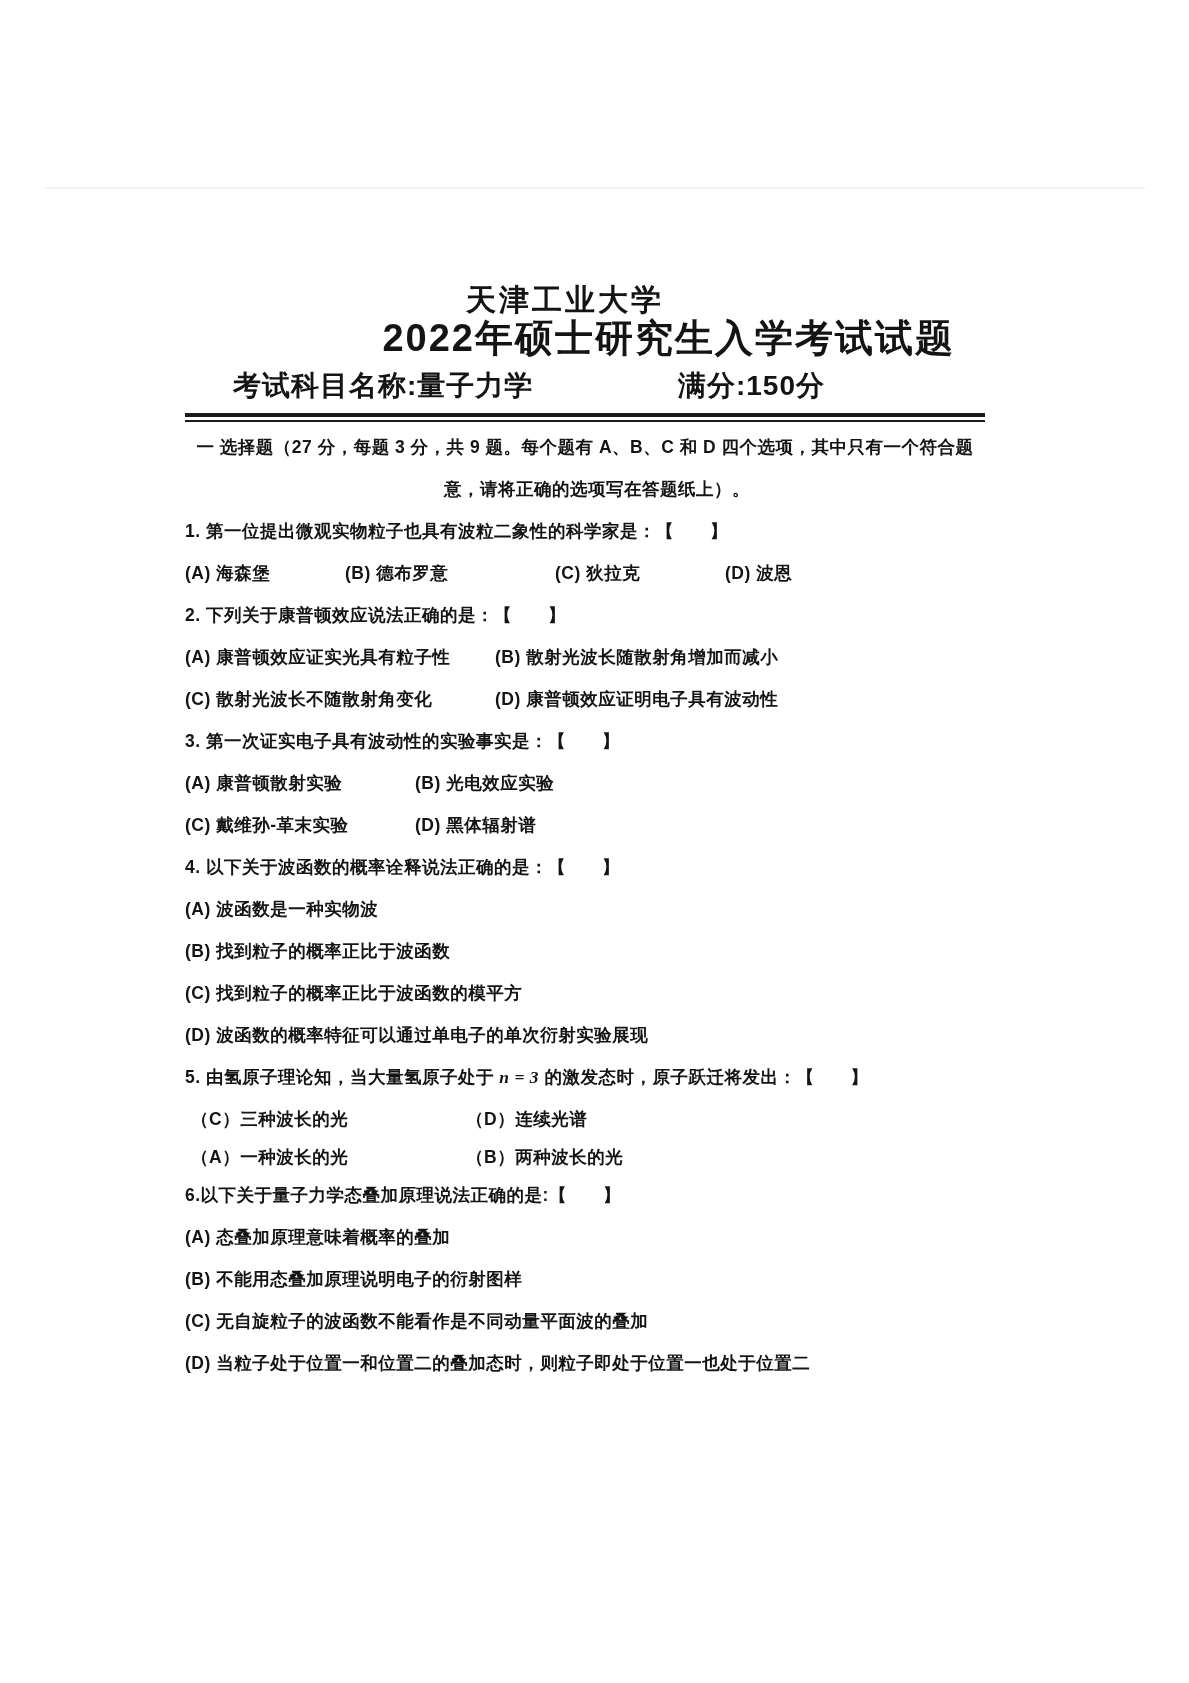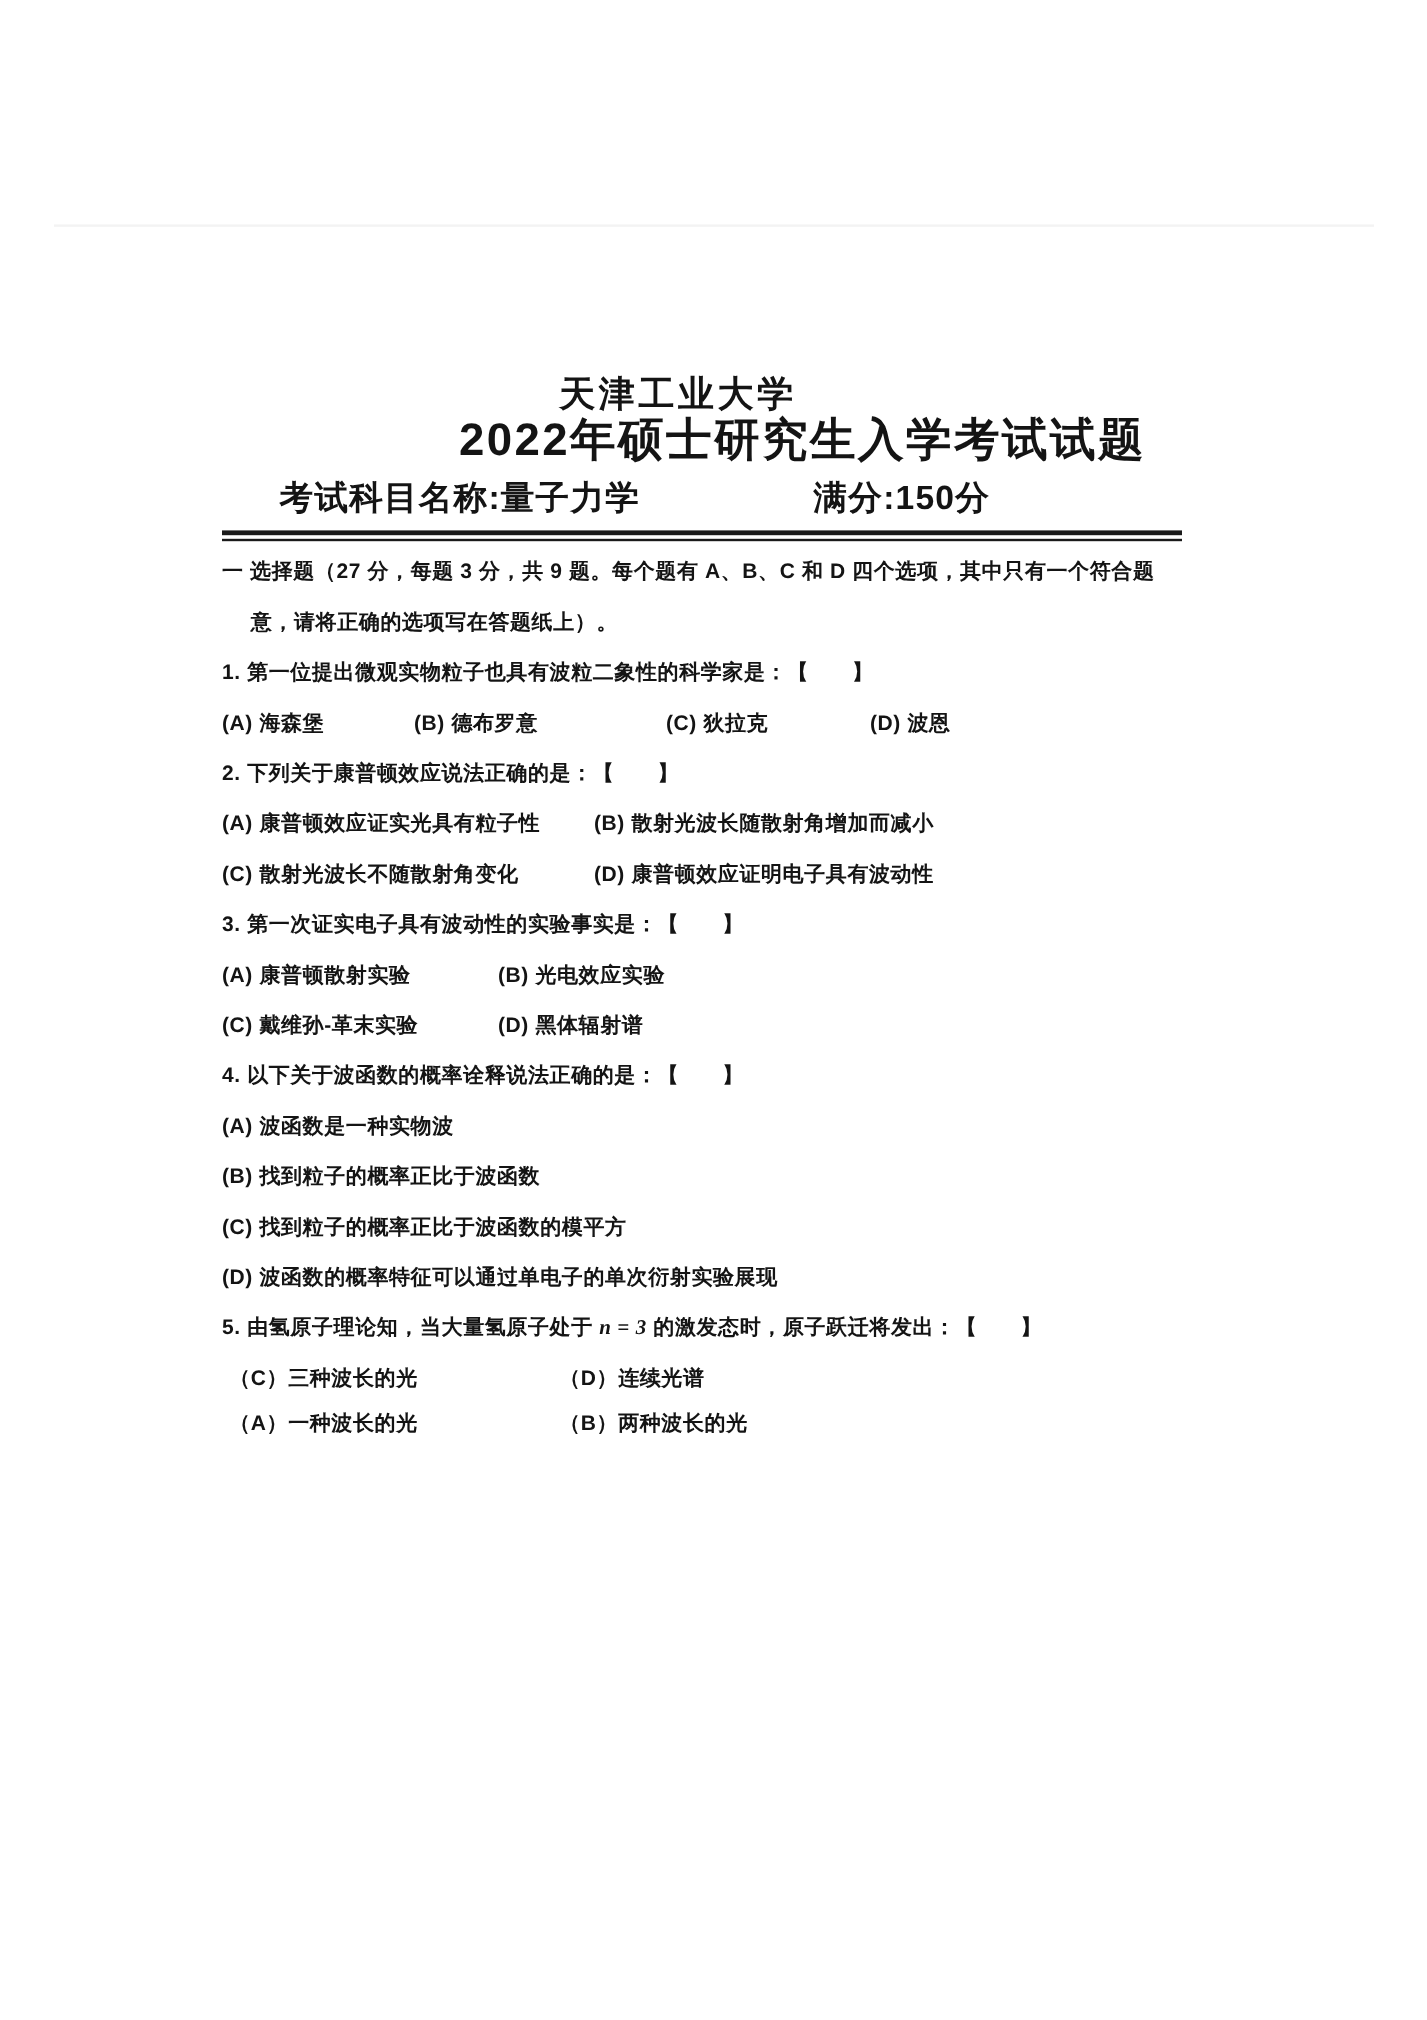--- a/index.html
+++ b/index.html
@@ -10,42 +10,42 @@
     font-family:"Liberation Sans", sans-serif;
     color:#141414;
     overflow:hidden;
   }
   
   .scan-edge {
     position:absolute; top:187px; left:45px; width:1100px; height:2px;
     background:#f3f3f3;
   }
   .content {
-    position:absolute; left:185px; top:312px; width:800px;
+    position:absolute; left:185px; top:283px; width:800px;
   }
   .title {
     text-align:center; font-size:30px; font-weight:700;
     margin:0 40px 0 0; letter-spacing:3px; line-height:34px;
   }
   .subtitle {
     text-align:right; font-size:38px; font-weight:700;
     margin:2px 30px 0 0; letter-spacing:2px; line-height:38px;
   }
   .subject-row {
     display:flex; align-items:baseline;
     font-size:28px; font-weight:700;
     margin-top:14px; padding-left:48px; line-height:30px; letter-spacing:1px;
   }
   .score { margin-left:auto; margin-right:160px; }
   .rule {
     margin-top:12px; height:3px;
     border-top:4px solid #1a1a1a;
     border-bottom:2px solid #1a1a1a;
   }
-  .sec { margin-top:12px; }
+  .sec { margin-top:12px;text-align:center; }
   .line {
     font-size:17.5px; font-weight:700; line-height:26px;
     margin:0 0 16px 0; letter-spacing:0.5px; white-space:nowrap;
   }
   .indent { padding-left:24px; }
   .stem { margin-top:6px; }
   .opts { display:flex; }
   .opts .o { display:block; }
   
   .q1 .o1 { width:160px; } .q1 .o2 { width:210px; } .q1 .o3 { width:170px; }
@@ -124,14 +124,21 @@
       <div class="opts line q5row">
         <span class="o o1">（C）三种波长的光</span>
         <span class="o">（D）连续光谱</span>
       </div>
       <div class="opts line q5row">
         <span class="o o1">（A）一种波长的光</span>
         <span class="o">（B）两种波长的光</span>
       </div>
     </div>
 
+    <div class="q6">
+      <p class="line stem">6.以下关于量子力学态叠加原理说法正确的是:【　　】</p>
+      <p class="line">(A) 态叠加原理意味着概率的叠加</p>
+      <p class="line">(B) 不能用态叠加原理说明电子的衍射图样</p>
+      <p class="line">(C) 无自旋粒子的波函数不能看作是不同动量平面波的叠加</p>
+      <p class="line">(D) 当粒子处于位置一和位置二的叠加态时，则粒子即处于位置一也处于位置二</p>
+    </div>
   </div>
 </div>
 
 </body></html>

